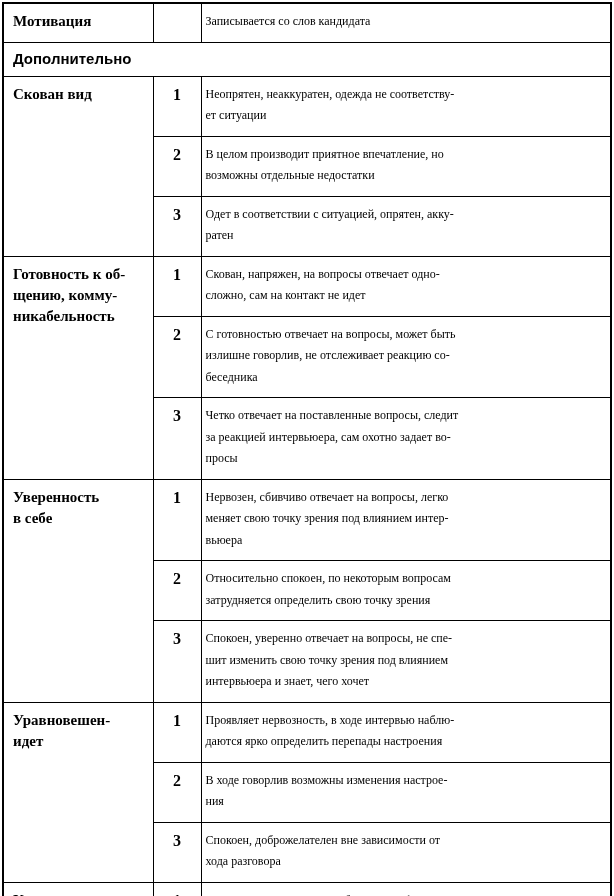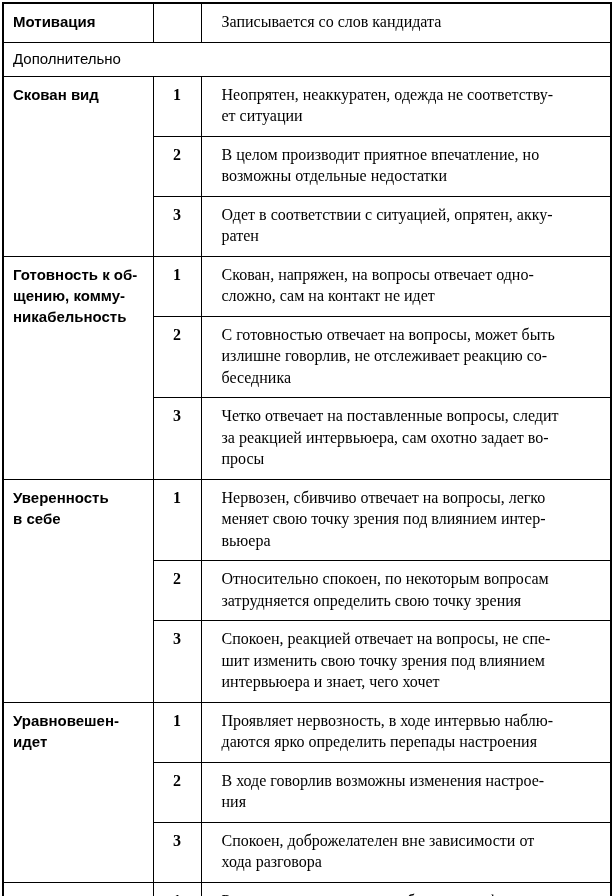--- a/index.html
+++ b/index.html
@@ -23,45 +23,45 @@
   }
   col.c-label { width: 150px; }
   col.c-score { width: 48px; }
   col.c-desc  { width: auto; }
   td {
     border: 1px solid #000;
     vertical-align: top;
     box-sizing: border-box;
   }
   td.label-cell {
-    font-family: Liberation Sans, sans-serif;
+    font-family: Liberation Serif, serif;
     font-weight: bold;
     font-size: 15px;
     line-height: 21px;
     padding: 7px 6px 8px 9px;
     white-space: pre-line;
   }
   td.score-cell {
     font-family: "Liberation Serif", serif;
     font-weight: bold;
     font-size: 16px;
     line-height: 21px;
     text-align: center;
     padding: 7px 2px 8px 2px;
   }
   td.desc-cell {
     font-family: "Liberation Serif", serif;
-    font-size: 16px;
+    font-size: 12px;
     line-height: 21.5px;
-    padding: 7px 8px 9px 20px;
+    padding: 7px 8px 9px 4px;
     white-space: pre-line;
   }
   tr.section-row td {
     font-family: "Liberation Sans", sans-serif;
-    font-weight: normal;
+    font-weight: bold;
     font-size: 15px;
     line-height: 20px;
     padding: 6px 6px 7px 9px;
   }
 </style>
 </head>
 <body>
 
 <table class="assessment">
   <colgroup>
@@ -127,21 +127,21 @@
 меняет свою точку зрения под влиянием интер-
 вьюера</td>
   </tr>
   <tr>
     <td class="score-cell">2</td>
     <td class="desc-cell">Относительно спокоен, по некоторым вопросам
 затрудняется определить свою точку зрения</td>
   </tr>
   <tr>
     <td class="score-cell">3</td>
-    <td class="desc-cell">Спокоен, реакцией отвечает на вопросы, не спе-
+    <td class="desc-cell">Спокоен, уверенно отвечает на вопросы, не спе-
 шит изменить свою точку зрения под влиянием
 интервьюера и знает, чего хочет</td>
   </tr>
 
   <tr>
     <td class="label-cell" rowspan="3">Уравновешен-
 идет</td>
     <td class="score-cell">1</td>
     <td class="desc-cell">Проявляет нервозность, в ходе интервью наблю-
 даются ярко определить перепады настроения</td>

